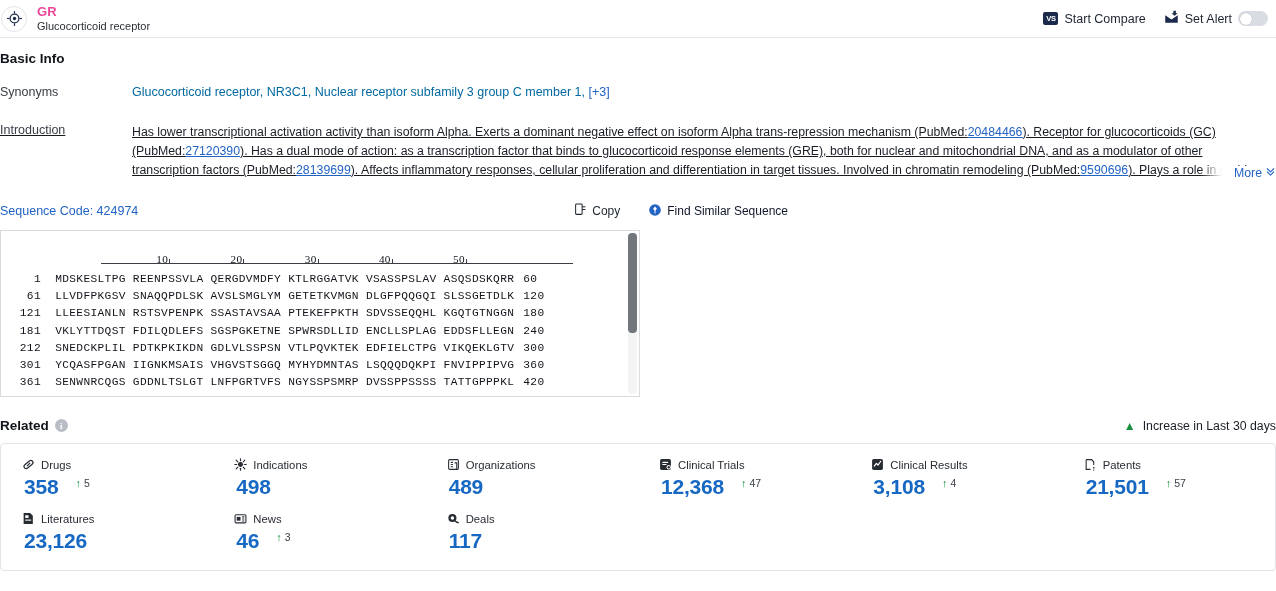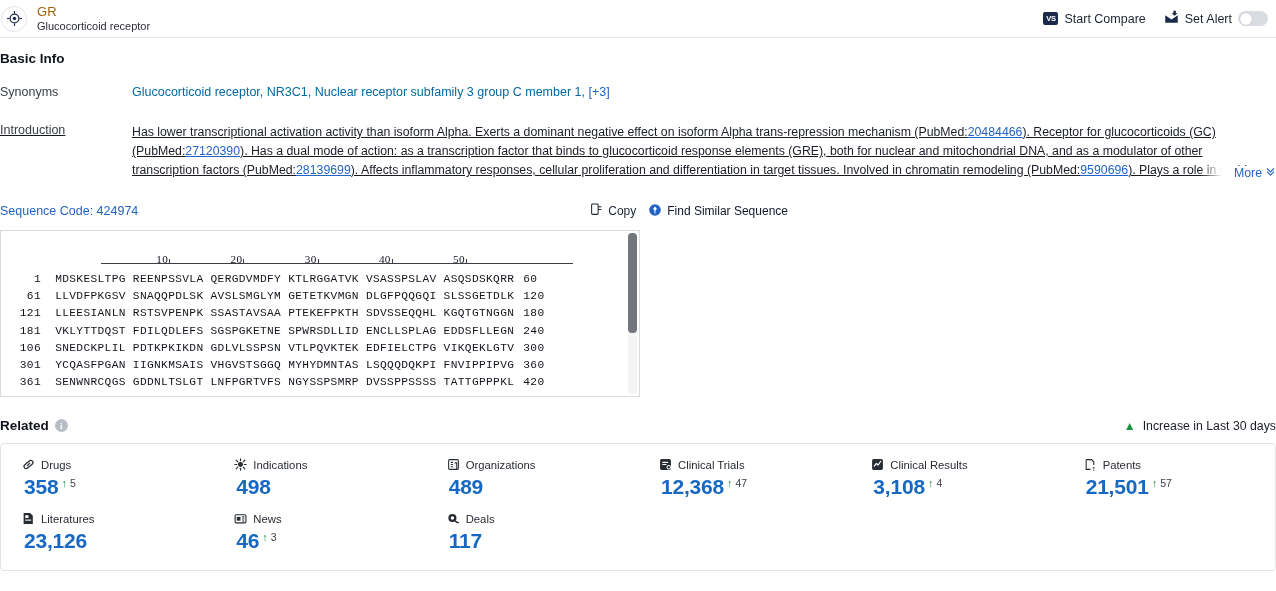--- a/index.html
+++ b/index.html
@@ -25,21 +25,21 @@
   .target-icon {
     width: 26px; height: 26px;
     margin-left: 1px;
     border-radius: 50%;
     border: 1px solid #e3e5e9;
     display: flex; align-items: center; justify-content: center;
     flex: none;
   }
   .title-wrap { margin-left: 10px; line-height: 1.12; }
   .title-main {
-    font-size: 13px; font-weight: normal; color: #a16207;
+    font-size: 13px; font-weight: bold; color: #ec4899;
     letter-spacing: 0.1px;
   }
   .title-sub { font-size: 11px; color: #2b2f36; margin-top: 1px; }
 
   .topbar-right {
     margin-left: auto;
     display: flex; align-items: center; gap: 18px;
     padding-right: 2px;
   }
   .hdr-action {
@@ -96,21 +96,21 @@
 
   
   .seq-row { padding-top: 22px; }
   .seq-head {
     display: flex; align-items: center;
     height: 18px;
     padding-right: 488px;
   }
   .seq-code { color: #2263c4; font-size: 12.5px; }
   .seq-actions {
-    margin-left: auto; display: flex; align-items: center; gap: 12px;
+    margin-left: auto; display: flex; align-items: center; gap: 28px;
     white-space: nowrap;
   }
   .seq-act {
     display: flex; align-items: center; gap: 5px;
     font-size: 12px; cursor: pointer;
   }
   .seq-act.copy { color: #1d2630; }
   .seq-act.find { color: #0f172a; }
 
   .seq-box {
@@ -197,21 +197,21 @@
     grid-template-columns: repeat(6, 1fr);
     row-gap: 12px;
   }
   .stat-cell { padding-left: 21px; }
   .stat-head {
     display: flex; align-items: center; gap: 6px;
     font-size: 11.3px; color: #272c33;
   }
   .stat-icon { width: 13px; height: 13px; flex: none; display: block; }
   .stat-value-row {
-    display: flex; align-items: flex-start; gap: 3px;
+    display: flex; align-items: flex-start; gap: 17px;
     margin-top: 3px; padding-left: 2px;
   }
   .stat-value {
     font-size: 21px; color: #1668c3; font-weight: bold;
     letter-spacing: -0.2px; line-height: 26px;
   }
   .stat-delta {
     display: flex; align-items: center; gap: 3px;
     margin-top: 3px;
   }
@@ -330,21 +330,21 @@
                 <span class="ruler-tick" style="left: 216.6px;"></span>
                 <span class="ruler-tick" style="left: 290.8px;"></span>
                 <span class="ruler-tick" style="left: 365px;"></span>
               </div>
           </div>
           <div>
               <div class="seq-line"><span class="seq-start">1</span><span>  MDSKESLTPG REENPSSVLA QERGDVMDFY KTLRGGATVK VSASSPSLAV ASQSDSKQRR</span><span class="seq-end">60</span></div>
               <div class="seq-line"><span class="seq-start">61</span><span>  LLVDFPKGSV SNAQQPDLSK AVSLSMGLYM GETETKVMGN DLGFPQQGQI SLSSGETDLK</span><span class="seq-end">120</span></div>
               <div class="seq-line"><span class="seq-start">121</span><span>  LLEESIANLN RSTSVPENPK SSASTAVSAA PTEKEFPKTH SDVSSEQQHL KGQTGTNGGN</span><span class="seq-end">180</span></div>
               <div class="seq-line"><span class="seq-start">181</span><span>  VKLYTTDQST FDILQDLEFS SGSPGKETNE SPWRSDLLID ENCLLSPLAG EDDSFLLEGN</span><span class="seq-end">240</span></div>
-              <div class="seq-line"><span class="seq-start">106</span><span>  SNEDCKPLIL PDTKPKIKDN GDLVLSSPSN VTLPQVKTEK EDFIELCTPG VIKQEKLGTV</span><span class="seq-end">300</span></div>
+              <div class="seq-line"><span class="seq-start">212</span><span>  SNEDCKPLIL PDTKPKIKDN GDLVLSSPSN VTLPQVKTEK EDFIELCTPG VIKQEKLGTV</span><span class="seq-end">300</span></div>
               <div class="seq-line"><span class="seq-start">301</span><span>  YCQASFPGAN IIGNKMSAIS VHGVSTSGGQ MYHYDMNTAS LSQQQDQKPI FNVIPPIPVG</span><span class="seq-end">360</span></div>
               <div class="seq-line"><span class="seq-start">361</span><span>  SENWNRCQGS GDDNLTSLGT LNFPGRTVFS NGYSSPSMRP DVSSPPSSSS TATTGPPPKL</span><span class="seq-end">420</span></div>
             </div>
         </div>
         <div class="seq-scroll">
           <div class="seq-thumb"></div>
         </div>
       </div>
 
     </div>

